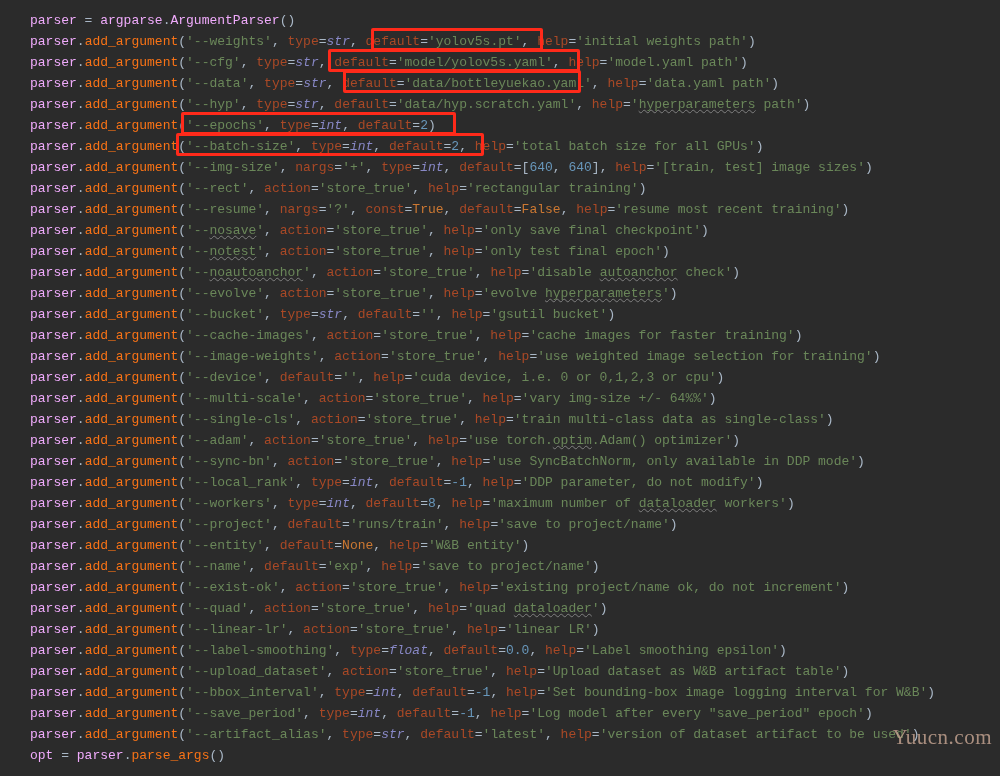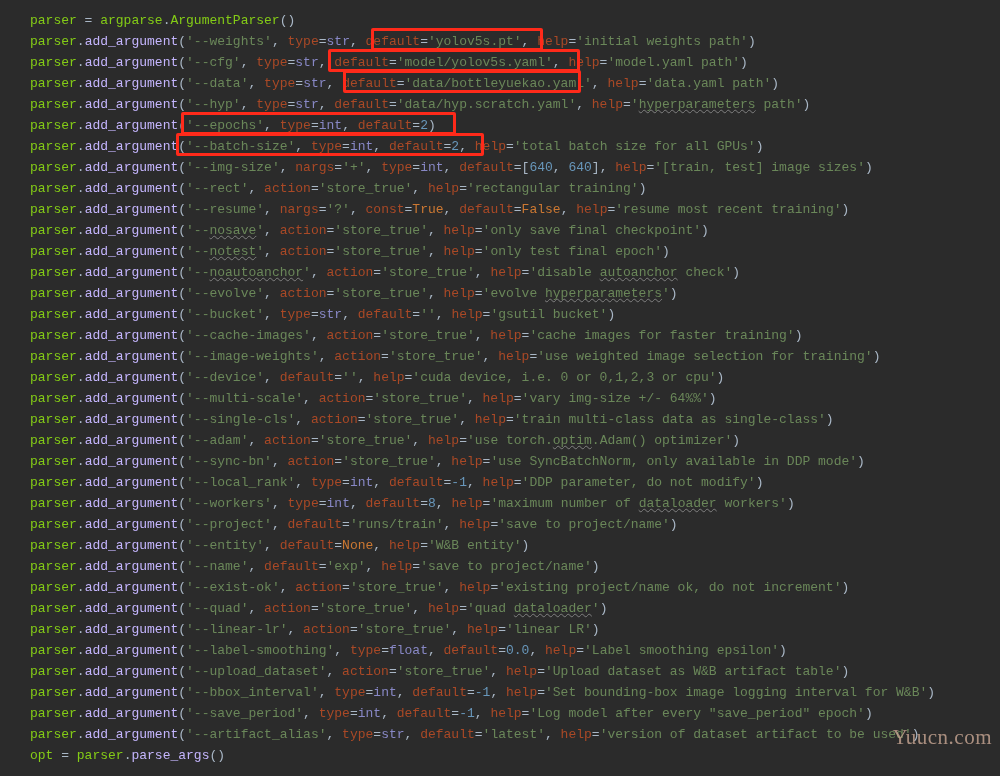--- a/index.html
+++ b/index.html
@@ -12,25 +12,25 @@
   width:1000px;
   height:776px;
   overflow:hidden;
   position:relative;
 }
 pre {
   padding:10px 16px 10px 30px;
   white-space:pre;
   font-family:inherit;
 }
-.c-var { color:#84cc16; }
-.c-func { color:#c4b5fd; }
+.c-var { color:#f0abfc; }
+.c-func { color:#f97316; }
 .c-kwarg { color:#aa4926; }
 .c-str { color:#6a8759; }
-.c-type { color:#8888c6; }
+.c-type { color:#8888c6;font-style:italic; }
 .c-num { color:#6897bb; }
 .c-bool { color:#cc7832;margin-top:16px; }
 .hl-box {
   position:absolute;
   border:3px solid #ff2a1a;
   pointer-events:none;
   border-radius:2px;
 }
 .watermark {
   position:absolute;

